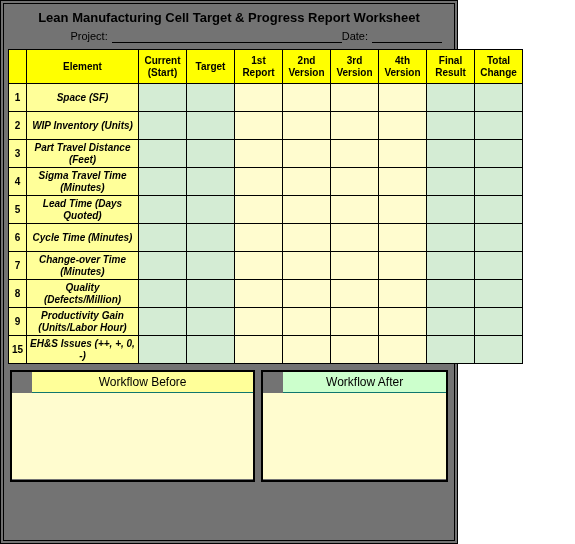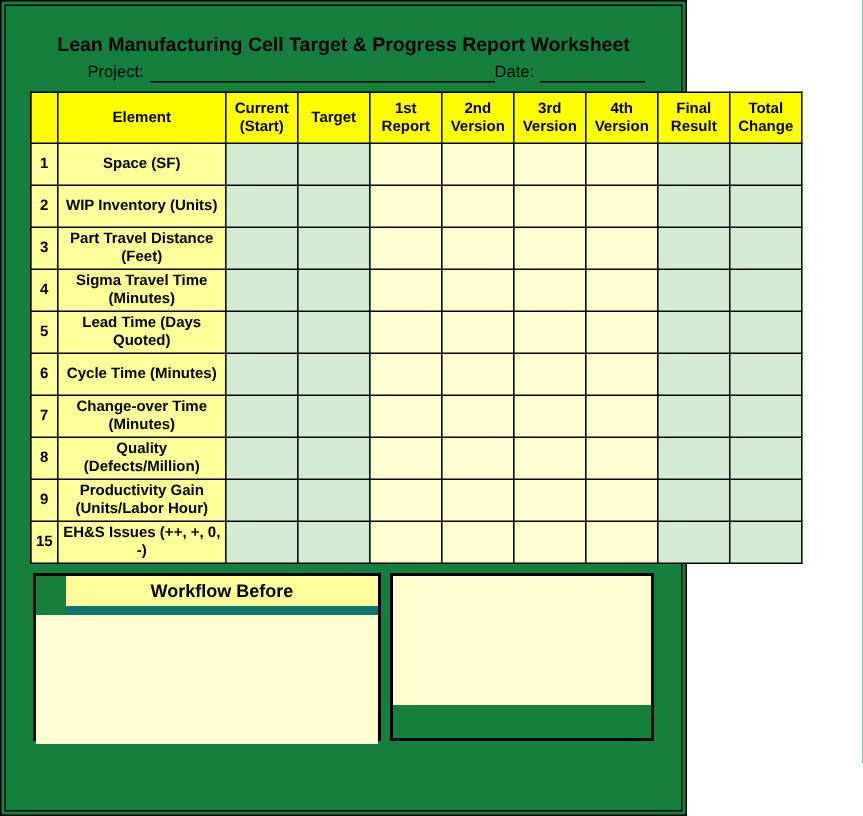--- a/index.html
+++ b/index.html
@@ -6,23 +6,23 @@
   body {
     margin: 0;
     padding: 0;
     font-family: Arial, sans-serif;
     background: #fff;
   }
   .outer-frame {
     width: 458px;
     height: 544px;
     border: 4px double #000;
-    background: #15803d;
+    background: #737373;
     position: relative;
-    padding: 16px;
+    padding: 4px;
   }
   .title {
     text-align: center;
     font-weight: bold;
     font-size: 13px;
     padding: 2px 0 4px 0;
   }
   .meta-row {
     display: flex;
     font-size: 11px;
@@ -66,41 +66,42 @@
   .row-idx {
     background: #ffff99;
     font-weight: bold;
     font-size: 10px;
   }
   .row-elem {
     background: #ffff99;
     font-weight: bold;
     font-size: 10px;
     height: 28px;
+    font-style: italic;
   }
   .cell-green { background: #d4ecd4; }
   .cell-cream { background: #fffccf; }
   .workflow-row {
     display: flex;
     margin-top: 6px;
     gap: 6px;
     padding: 0 2px;
   }
   .workflow-box {
     border: 2px solid #000;
     height: 112px;
     position: relative;
   }
   .workflow-before { flex: 0 0 56%; }
   .workflow-after { flex: 1; }
   .workflow-header {
     text-align: center;
-    font-weight: bold;
+    font-weight: normal;
     font-size: 12px;
-    border-bottom: 6px solid #0f766e;
+    border-bottom: 1px solid #0f766e;
     padding: 3px 0;
     margin-left: 20px;
   }
   .wf-before-hdr { background: #ffff99; }
   .wf-after-hdr { background: #ccffcc; }
   .workflow-body {
     background: #fffccf;
     height: calc(100% - 22px);
   }
 </style>
@@ -270,17 +271,18 @@
         </tr>
       </tbody>
   </table>
 
   <div class="workflow-row">
     <div class="workflow-box workflow-before">
       <div class="workflow-header wf-before-hdr">Workflow Before</div>
       <div class="workflow-body"></div>
     </div>
     <div class="workflow-box workflow-after">
+      <div class="workflow-header wf-after-hdr">Workflow After</div>
       <div class="workflow-body"></div>
     </div>
   </div>
 
 </div>
 
 </body></html>

